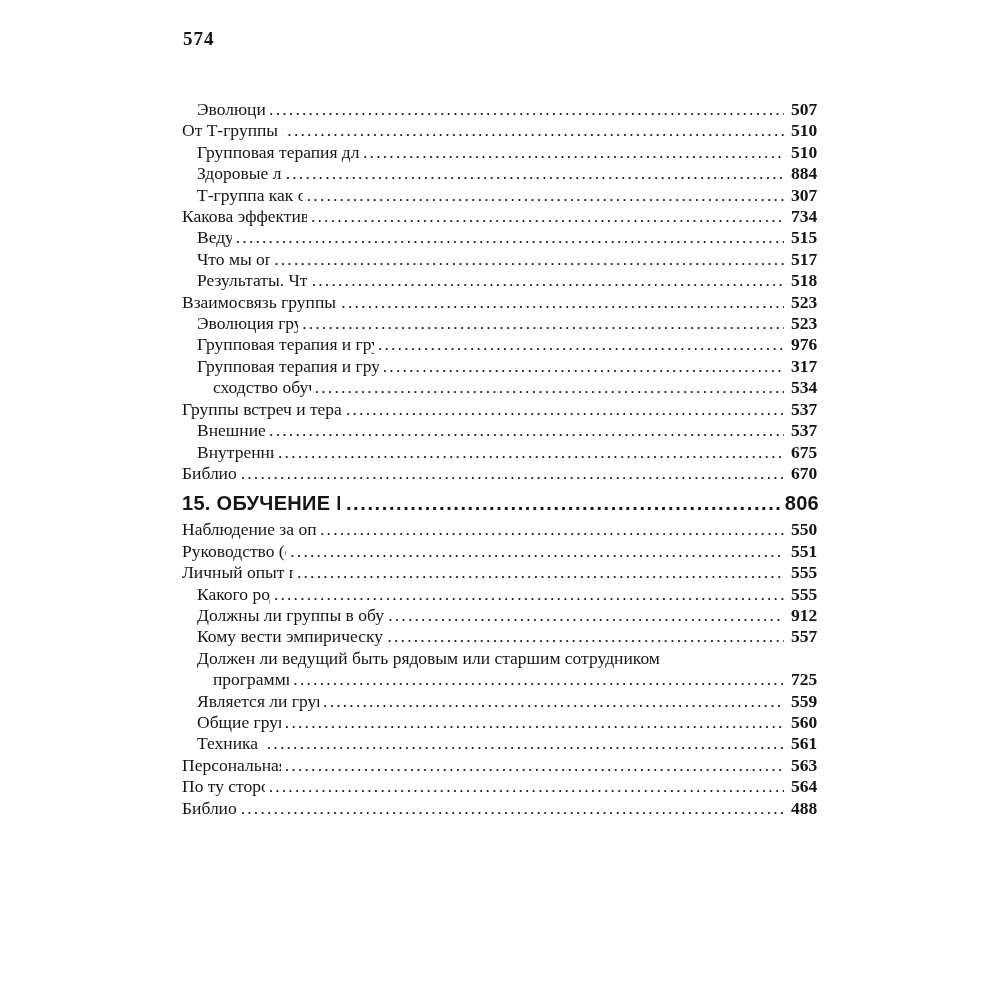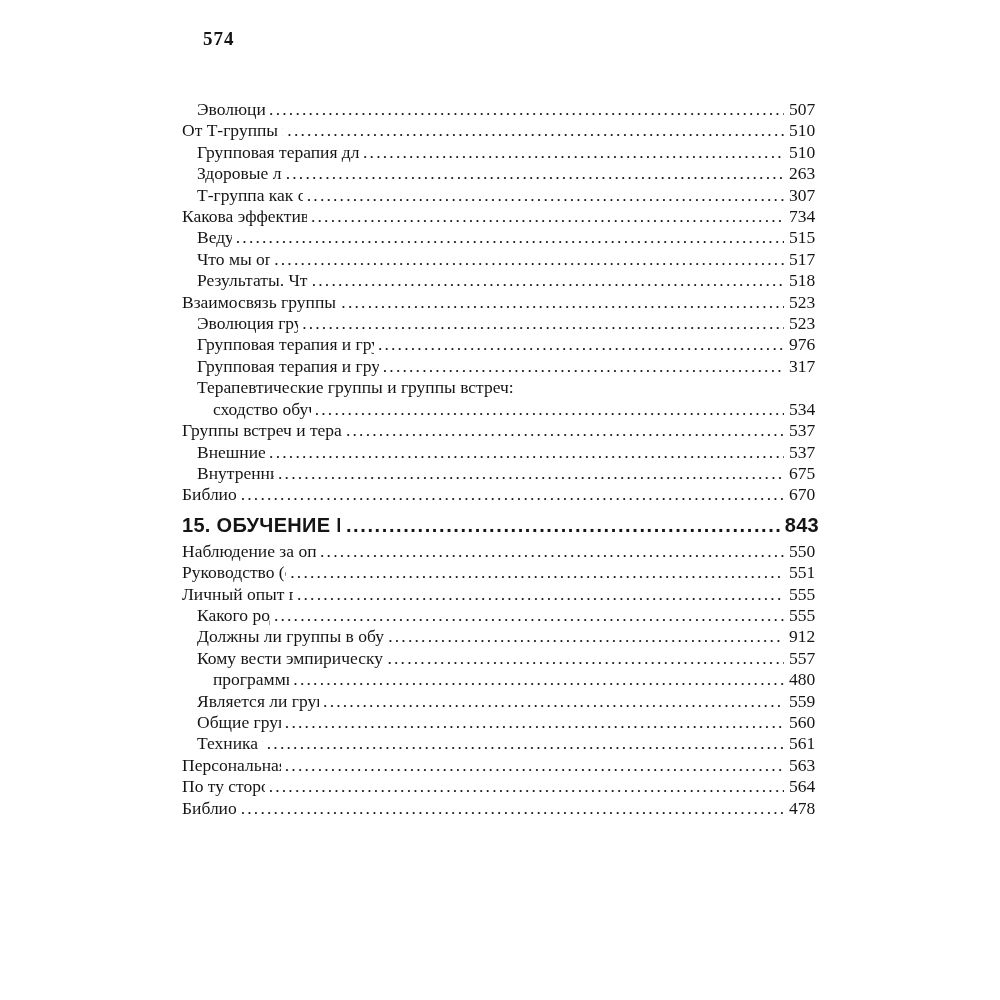--- a/index.html
+++ b/index.html
@@ -17,21 +17,20 @@
     font-family: "Liberation Serif", serif;
     overflow: hidden;
   }
   .folio {
     position: absolute;
     left: 183px;
     top: 28px;
     font-size: 19px;
     font-weight: 700;
     letter-spacing: 1px;
-    margin-left: 20px;
   }
   .toc {
     position: absolute;
     left: 182px;
     top: 99px;
     width: 637px;
   }
   .row {
     display: flex;
     align-items: baseline;
@@ -51,21 +50,22 @@
     overflow: hidden;
     margin: 0 5px 0 4px;
     letter-spacing: 2.2px;
   }
   .leader::after {
     content: "..................................................................................................................................................................";
   }
   .pnum {
     flex: 0 0 auto;
     min-width: 30px;
-    text-align: left;
+    text-align: center;
+    font-weight: bold;
   }
   .row.chapter {
     font-family: "Liberation Sans", sans-serif;
     font-weight: 700;
     font-size: 20px;
     line-height: 25px;
     margin: 7px 0 3px 0;
     letter-spacing: 0.3px;
   }
   .row.chapter .leader {
@@ -91,21 +91,21 @@
         <span class="pnum">510</span>
       </div>
       <div class="row ind1">
         <span class="title">Групповая терапия для психически нормальных людей</span>
         <span class="leader"></span>
         <span class="pnum">510</span>
       </div>
       <div class="row ind1">
         <span class="title">Здоровые люди и стресс</span>
         <span class="leader"></span>
-        <span class="pnum">263</span>
+        <span class="pnum">884</span>
       </div>
       <div class="row ind1">
         <span class="title">Т-группа как социальный оазис</span>
         <span class="leader"></span>
         <span class="pnum">307</span>
       </div>
       <div class="row">
         <span class="title">Какова эффективность группы встреч</span>
         <span class="leader"></span>
         <span class="pnum">734</span>
@@ -137,23 +137,20 @@
       </div>
       <div class="row ind1">
         <span class="title">Групповая терапия и группа встреч: первые взаимные обмены</span>
         <span class="leader"></span>
         <span class="pnum">976</span>
       </div>
       <div class="row ind1">
         <span class="title">Групповая терапия и группа встреч: общие свойства и проблемы</span>
         <span class="leader"></span>
         <span class="pnum">317</span>
-      </div>
-      <div class="row ind1">
-        <span class="title">Терапевтические группы и группы встреч:</span>
       </div>
       <div class="row ind2">
         <span class="title">сходство обучающих условий</span>
         <span class="leader"></span>
         <span class="pnum">534</span>
       </div>
       <div class="row">
         <span class="title">Группы встреч и терапевтические группы. Различия</span>
         <span class="leader"></span>
         <span class="pnum">537</span>
@@ -169,21 +166,21 @@
         <span class="pnum">675</span>
       </div>
       <div class="row">
         <span class="title">Библиография</span>
         <span class="leader"></span>
         <span class="pnum">670</span>
       </div>
       <div class="row chapter">
         <span class="title">15. ОБУЧЕНИЕ ГРУППОВОГО ТЕРАПЕВТА</span>
         <span class="leader"></span>
-        <span class="pnum">843</span>
+        <span class="pnum">806</span>
       </div>
       <div class="row">
         <span class="title">Наблюдение за опытными клиницистами</span>
         <span class="leader"></span>
         <span class="pnum">550</span>
       </div>
       <div class="row">
         <span class="title">Руководство (супервизорство)</span>
         <span class="leader"></span>
         <span class="pnum">551</span>
@@ -200,25 +197,28 @@
       </div>
       <div class="row ind1">
         <span class="title">Должны ли группы в обучающей программе быть добровольными?</span>
         <span class="leader"></span>
         <span class="pnum">912</span>
       </div>
       <div class="row ind1">
         <span class="title">Кому вести эмпирическую группу для студентов-психотерапевтов?</span>
         <span class="leader"></span>
         <span class="pnum">557</span>
+      </div>
+      <div class="row ind1">
+        <span class="title">Должен ли ведущий быть рядовым или старшим сотрудником</span>
       </div>
       <div class="row ind2">
         <span class="title">программы обучения?</span>
         <span class="leader"></span>
-        <span class="pnum">480</span>
+        <span class="pnum">725</span>
       </div>
       <div class="row ind1">
         <span class="title">Является ли группа терапевтической?</span>
         <span class="leader"></span>
         <span class="pnum">559</span>
       </div>
       <div class="row ind1">
         <span class="title">Общие групповые темы</span>
         <span class="leader"></span>
         <span class="pnum">560</span>
@@ -234,16 +234,16 @@
         <span class="pnum">563</span>
       </div>
       <div class="row">
         <span class="title">По ту сторону техники</span>
         <span class="leader"></span>
         <span class="pnum">564</span>
       </div>
       <div class="row">
         <span class="title">Библиография</span>
         <span class="leader"></span>
-        <span class="pnum">478</span>
+        <span class="pnum">488</span>
       </div>
     </main>
 </div>
 
 </body></html>

